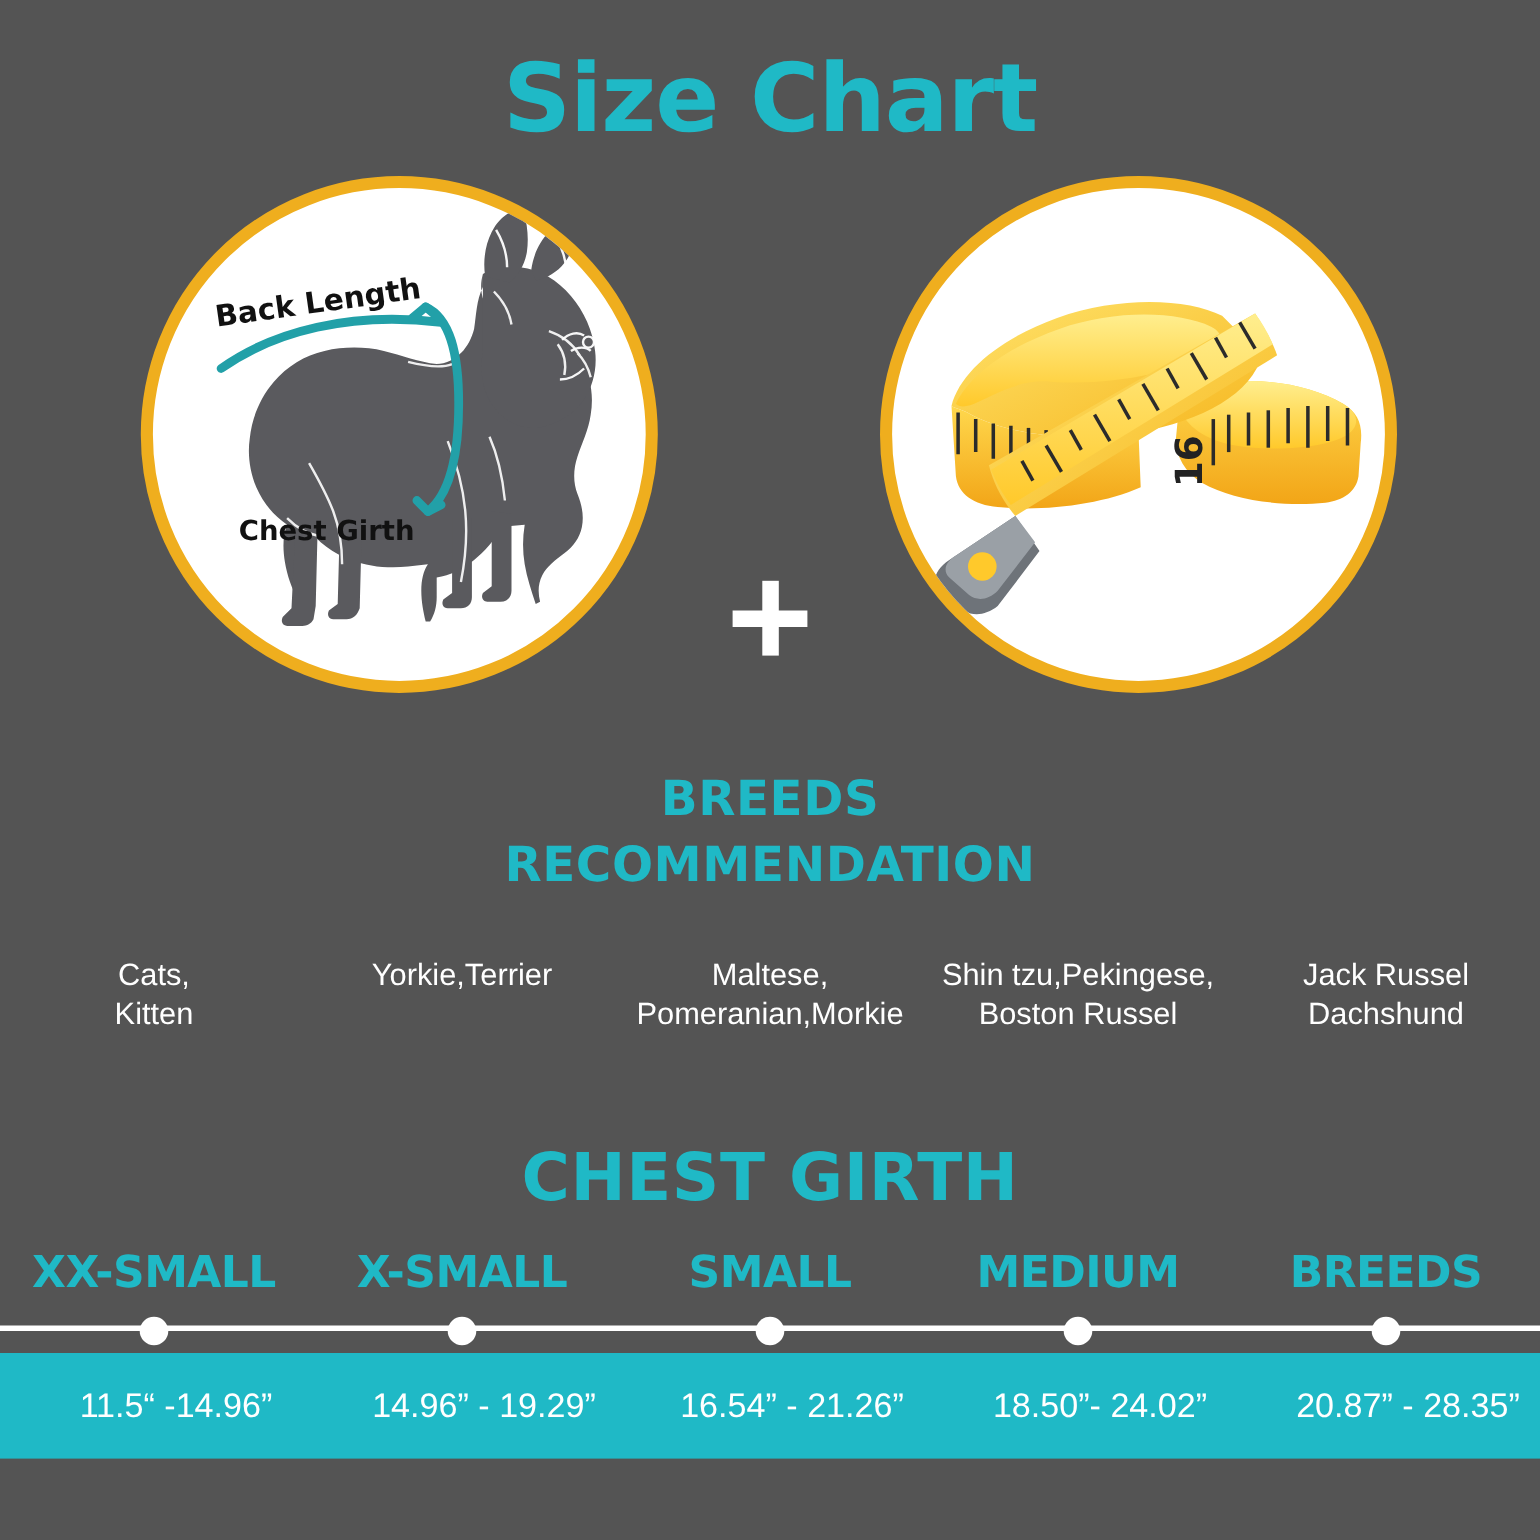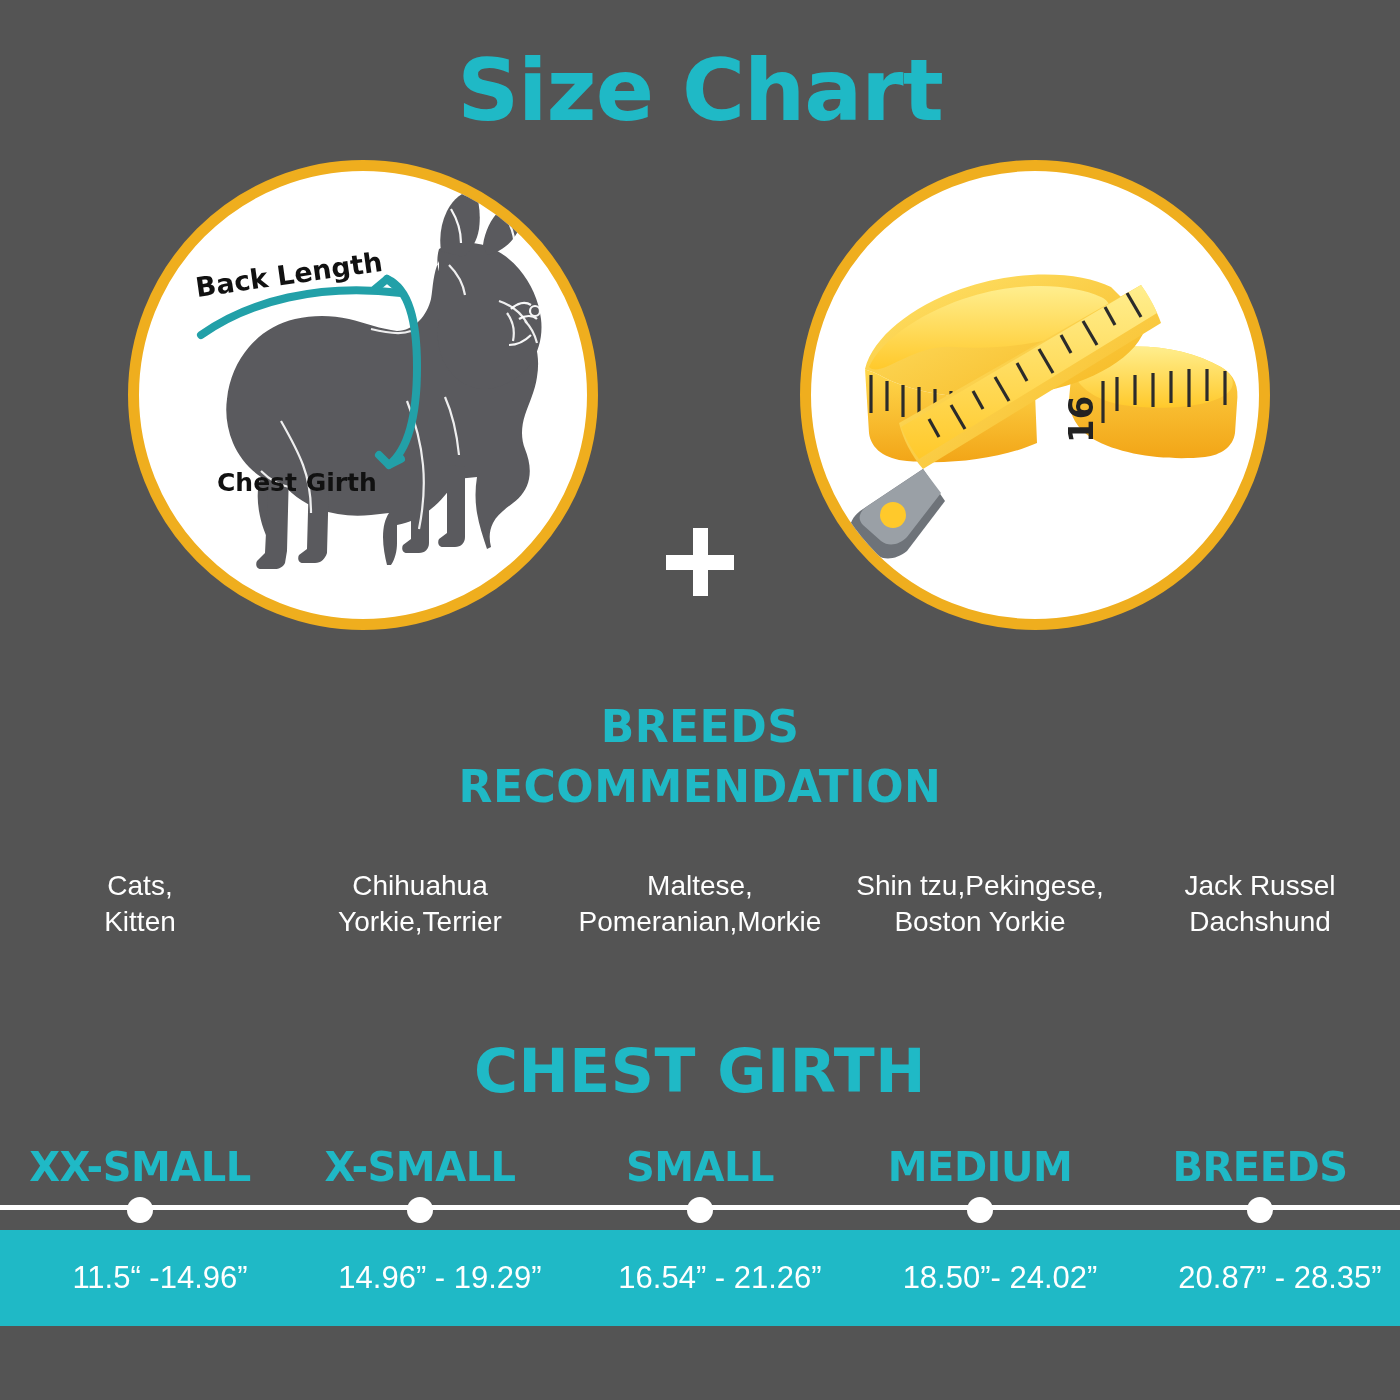--- a/index.html
+++ b/index.html
@@ -77,21 +77,20 @@
   
   .size-labels{
     position:absolute; top:1134px; left:0; width:1400px;
     display:flex;
   }
   .size-label{
     flex:0 0 280px; text-align:center;
     color:#1FB9C6; font-weight:bold; font-size:40px;
     font-family:"DejaVu Sans", sans-serif;
     letter-spacing:-0.5px;
-    margin-top:10px;
   }
 
   
   .axis{ position:absolute; top:1196px; left:0; width:1400px; height:28px; }
   .axis-line{
     position:absolute; top:9px; left:0; width:1400px; height:5px;
     background:#ffffff;
   }
   .axis-dots{ position:absolute; top:0; left:0; width:1400px; height:28px; display:flex; }
   .axis-dot-cell{ flex:0 0 280px; display:flex; justify-content:center; align-items:center; }
@@ -292,30 +291,29 @@
     <span>BREEDS</span>
     <span class="l2">RECOMMENDATION</span>
   </div>
 
   <div class="breeds-row">
     <div class="breed-cell">
       <span>Cats,</span>
       <span>Kitten</span>
     </div>
     <div class="breed-cell">
-      <span>Chihuahua</span>
       <span>Yorkie,Terrier</span>
     </div>
     <div class="breed-cell">
       <span>Maltese,</span>
       <span>Pomeranian,Morkie</span>
     </div>
     <div class="breed-cell">
       <span>Shin tzu,Pekingese,</span>
-      <span>Boston Yorkie</span>
+      <span>Boston Russel</span>
     </div>
     <div class="breed-cell">
       <span>Jack Russel</span>
       <span>Dachshund</span>
     </div>
   </div>
 
   <div class="girth-heading">CHEST GIRTH</div>
 
   <div class="size-labels">

